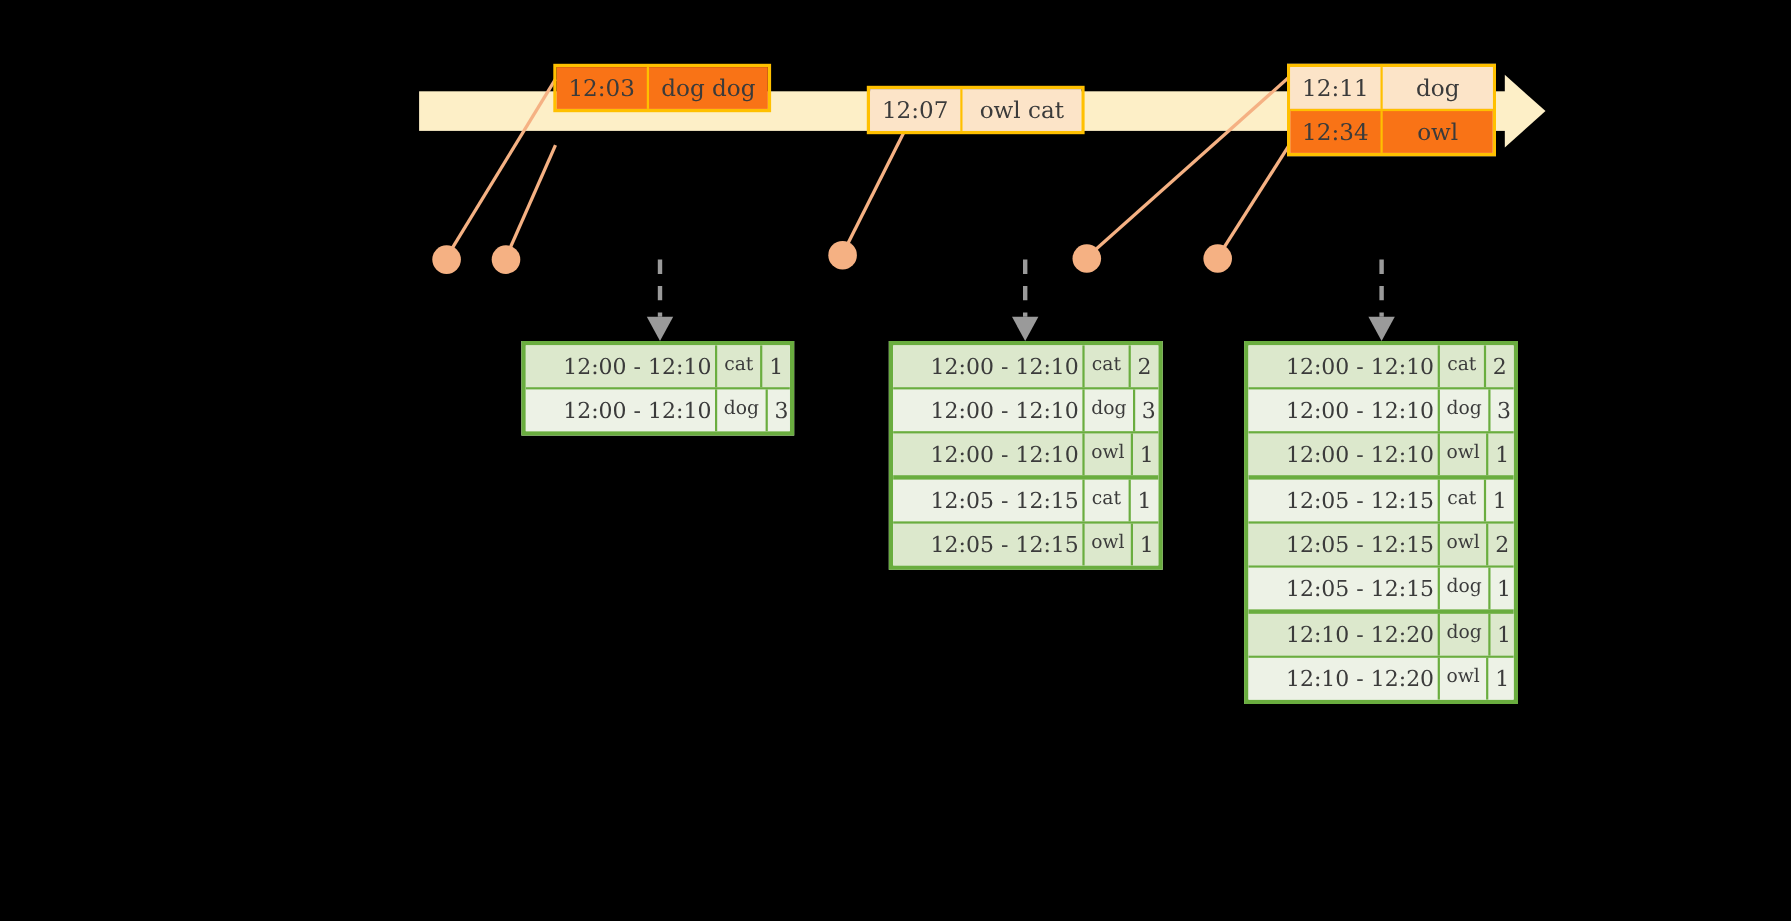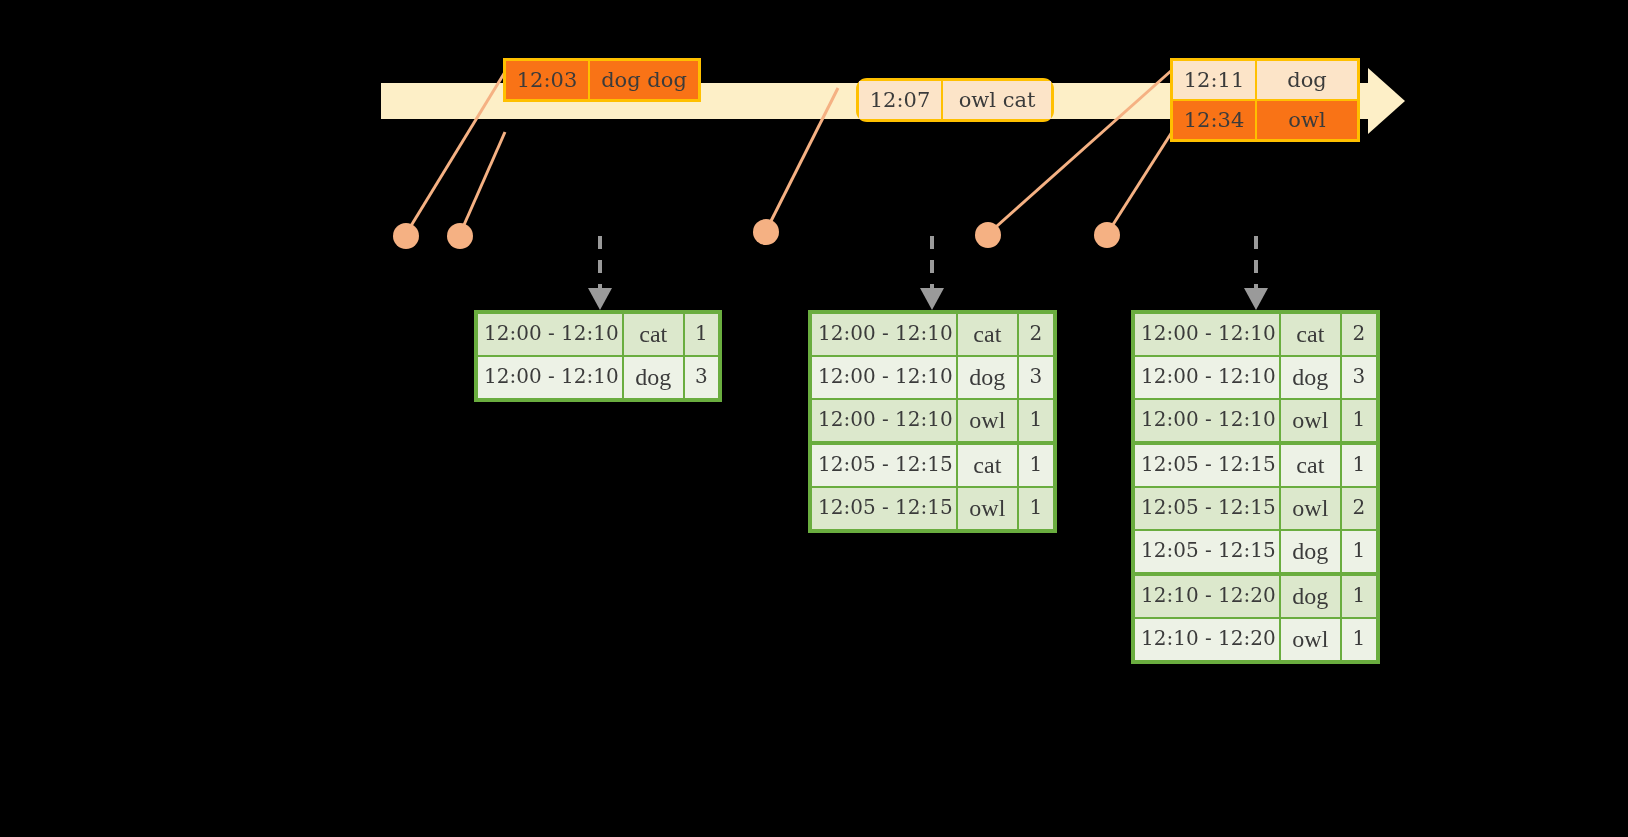--- a/index.html
+++ b/index.html
@@ -65,43 +65,43 @@
   
   .result-table {
     position: absolute;
     border: 4px solid #6AAD3F;
     box-sizing: border-box;
     background: #ffffff;
   }
   .rt-row {
     display: flex;
     box-sizing: border-box;
+    padding-left: 28px;
   }
   .rt-row.sh-a { background: #DCE8CC; }
   .rt-row.sh-b { background: #EDF2E6; }
   .rt-row + .rt-row { border-top: 2px solid #6AAD3F; }
   .rt-row.grp-sep { border-top: 4px solid #6AAD3F; }
   .rt-win {
     text-align: center;
     font-size: 20px;
     color: #3b3b3b;
     padding: 7px 6px;
     border-right: 2px solid #6AAD3F;
     box-sizing: border-box;
     white-space: nowrap;
   }
   .rt-word {
     text-align: center;
-    font-size: 24px;
+    font-size: 17px;
     color: #3b3b3b;
     padding: 7px 6px;
     border-right: 2px solid #6AAD3F;
     box-sizing: border-box;
     white-space: nowrap;
-    font-family: Liberation Serif, serif;
   }
   .rt-count {
     text-align: center;
     font-size: 20px;
     color: #3b3b3b;
     padding: 7px 6px;
     box-sizing: border-box;
     white-space: nowrap;
   }
 
@@ -158,21 +158,21 @@
     <polygon points="1244,288 1268,288 1256,310" fill="#9A9A9A"></polygon>
   </svg>
 
   <div class="event-box wide" id="event-group-1" style="left:503px; top:58px;">
     <div class="event-row shade-b">
       <span class="ev-time">12:03</span>
       <span class="ev-words">dog dog</span>
     </div>
   </div>
 
-  <div class="event-box wide" id="event-group-2" style="left:856px; top:78px;border-radius:11px;">
+  <div class="event-box wide" id="event-group-2" style="left:788px; top:78px;">
     <div class="event-row shade-a">
       <span class="ev-time">12:07</span>
       <span class="ev-words">owl cat</span>
     </div>
   </div>
 
   <div class="event-box narrow" id="event-group-3" style="left:1170px; top:58px;">
     <div class="event-row shade-a">
       <span class="ev-time">12:11</span>
       <span class="ev-words">dog</span>

